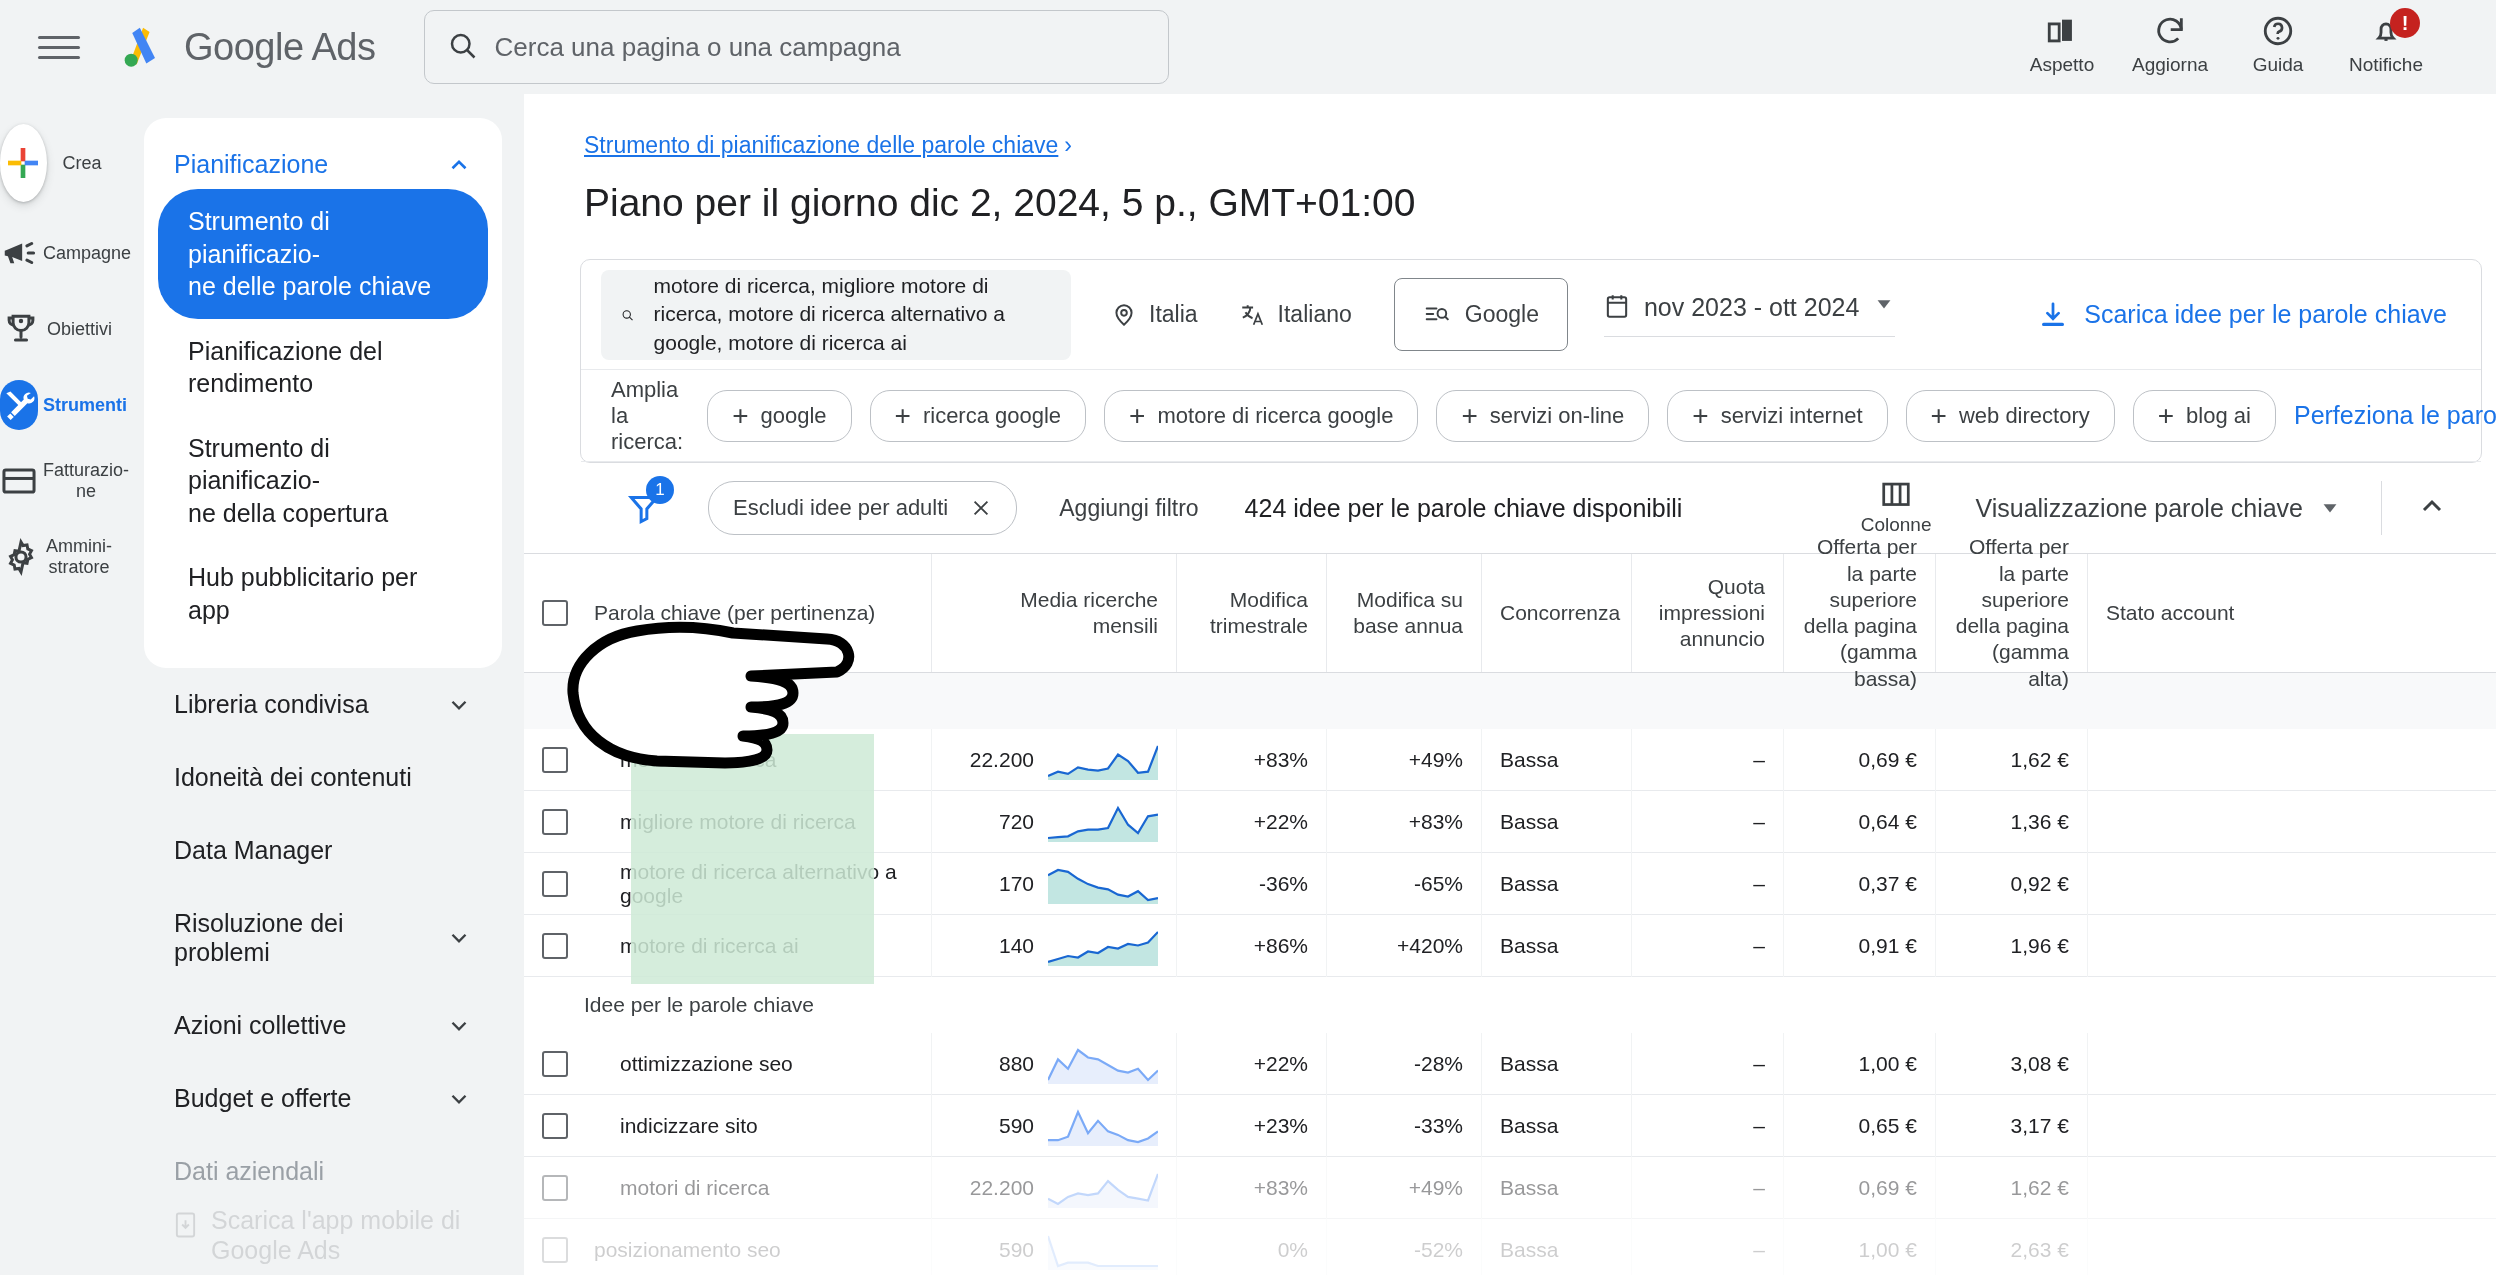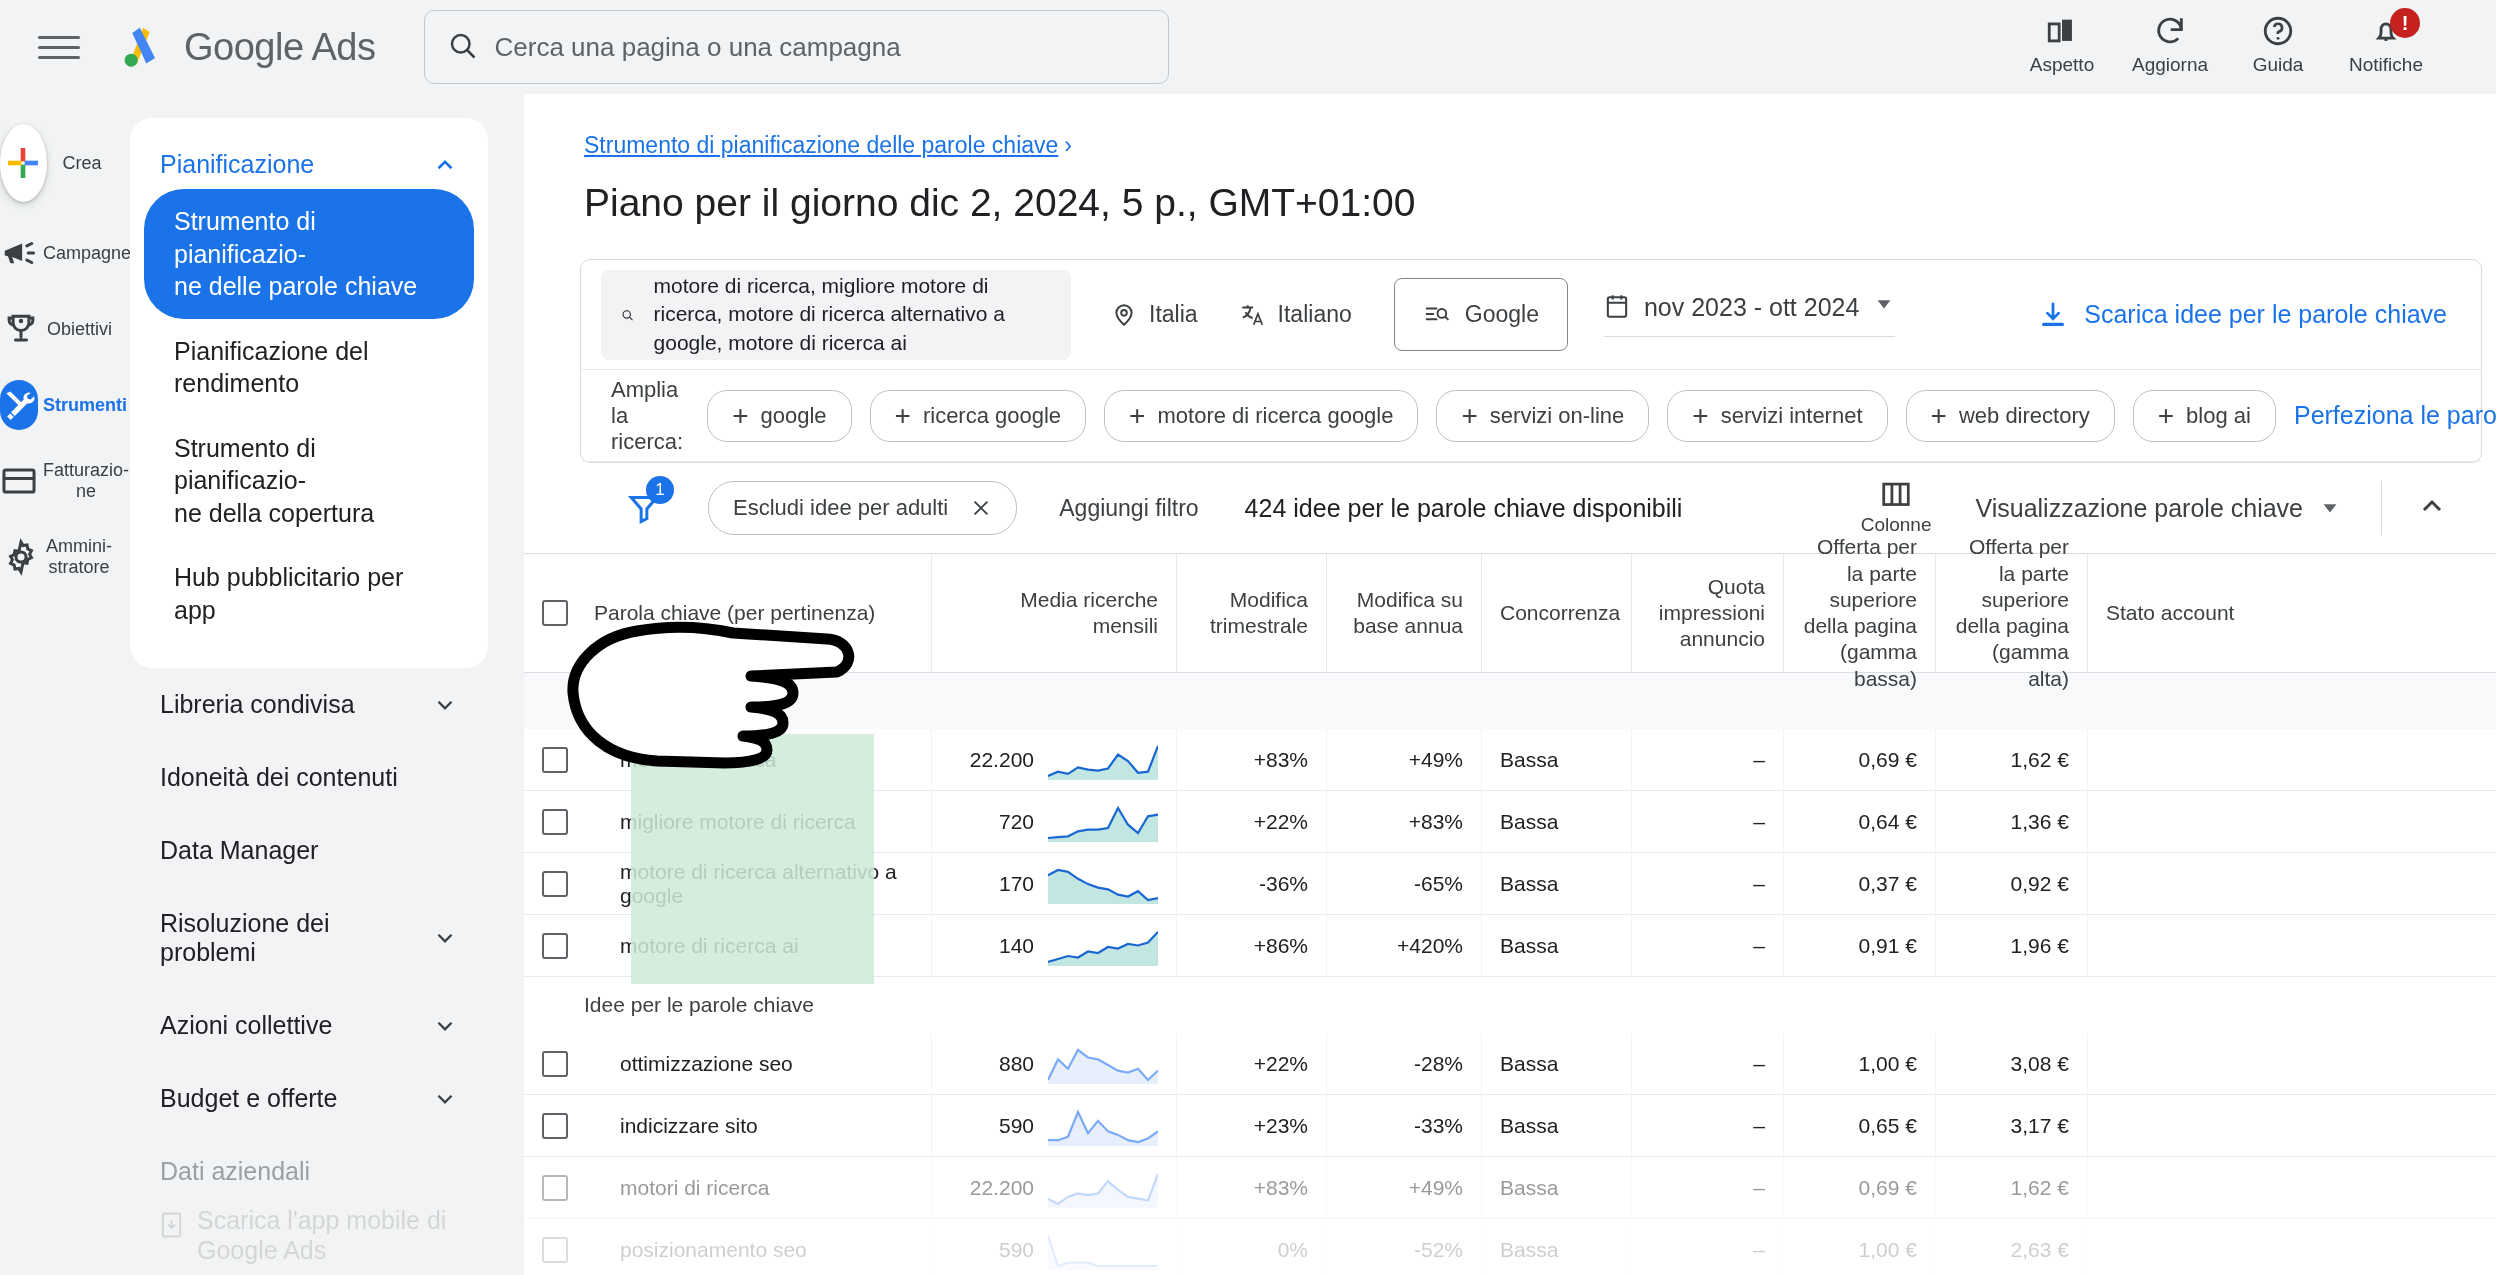--- a/index.html
+++ b/index.html
@@ -57,21 +57,21 @@
   .rail-item.active .rail-lbl { color: #1a73e8; font-weight: bold; }
   .rail-lbl { font-size: 18px; color: #3c4043; text-align: center; line-height: 1.15; width: 100px; }
   .crea-btn {
     width: 78px; height: 78px; border-radius: 50%; background: #fff;
     box-shadow: 0 1px 3px rgba(60,64,67,.3), 0 4px 8px rgba(60,64,67,.15);
     display: flex; align-items: center; justify-content: center; cursor: pointer;
   }
 
   
   .sidebar {
-    position: absolute; top: 118px; left: 130px; width: 358px; height: 1157px;
+    position: absolute; top: 118px; left: 144px; width: 358px; height: 1157px;
     background: #f1f3f4;
   }
   .side-card {
     background: #fff; border-radius: 22px; padding: 18px 0 26px 0; width: 358px;
   }
   .side-header {
     display: flex; align-items: center; justify-content: space-between;
     padding: 14px 30px 10px 30px; cursor: pointer;
   }
   .side-header .t { font-size: 25px; color: #1a73e8; }
@@ -713,21 +713,21 @@
             <div class="td c-y num">+49%</div>
             <div class="td c-comp">Bassa</div>
             <div class="td c-imp num">–</div>
             <div class="td c-lo num">0,69 €</div>
             <div class="td c-hi num">1,62 €</div>
             <div class="td c-acct"></div>
           </div>
           <div class="tr fade-row-2">
             <div class="td c-kw">
               <span class="cb"></span>
-              <span style="margin-left:26px">posizionamento seo</span>
+              <span style="">posizionamento seo</span>
             </div>
             <div class="td c-vol num">
               <span class="volcell">
                 <span>590</span>
                 <svg class="spark" viewBox="0 0 110 40" preserveAspectRatio="none">
                   <path d="M0.0,6.0 L10.0,36.0 L20.0,32.7 L30.0,32.7 L40.0,32.7 L50.0,36.0 L60.0,36.0 L70.0,36.0 L80.0,36.0 L90.0,36.0 L100.0,36.0 L110.0,36.0 L110,40 L0,40 Z" fill="rgba(120,160,240,.18)"></path>
                   <path d="M0.0,6.0 L10.0,36.0 L20.0,32.7 L30.0,32.7 L40.0,32.7 L50.0,36.0 L60.0,36.0 L70.0,36.0 L80.0,36.0 L90.0,36.0 L100.0,36.0 L110.0,36.0" fill="none" stroke="#7baaf7" stroke-width="2.2"></path>
                 </svg>
               </span>
             </div>

